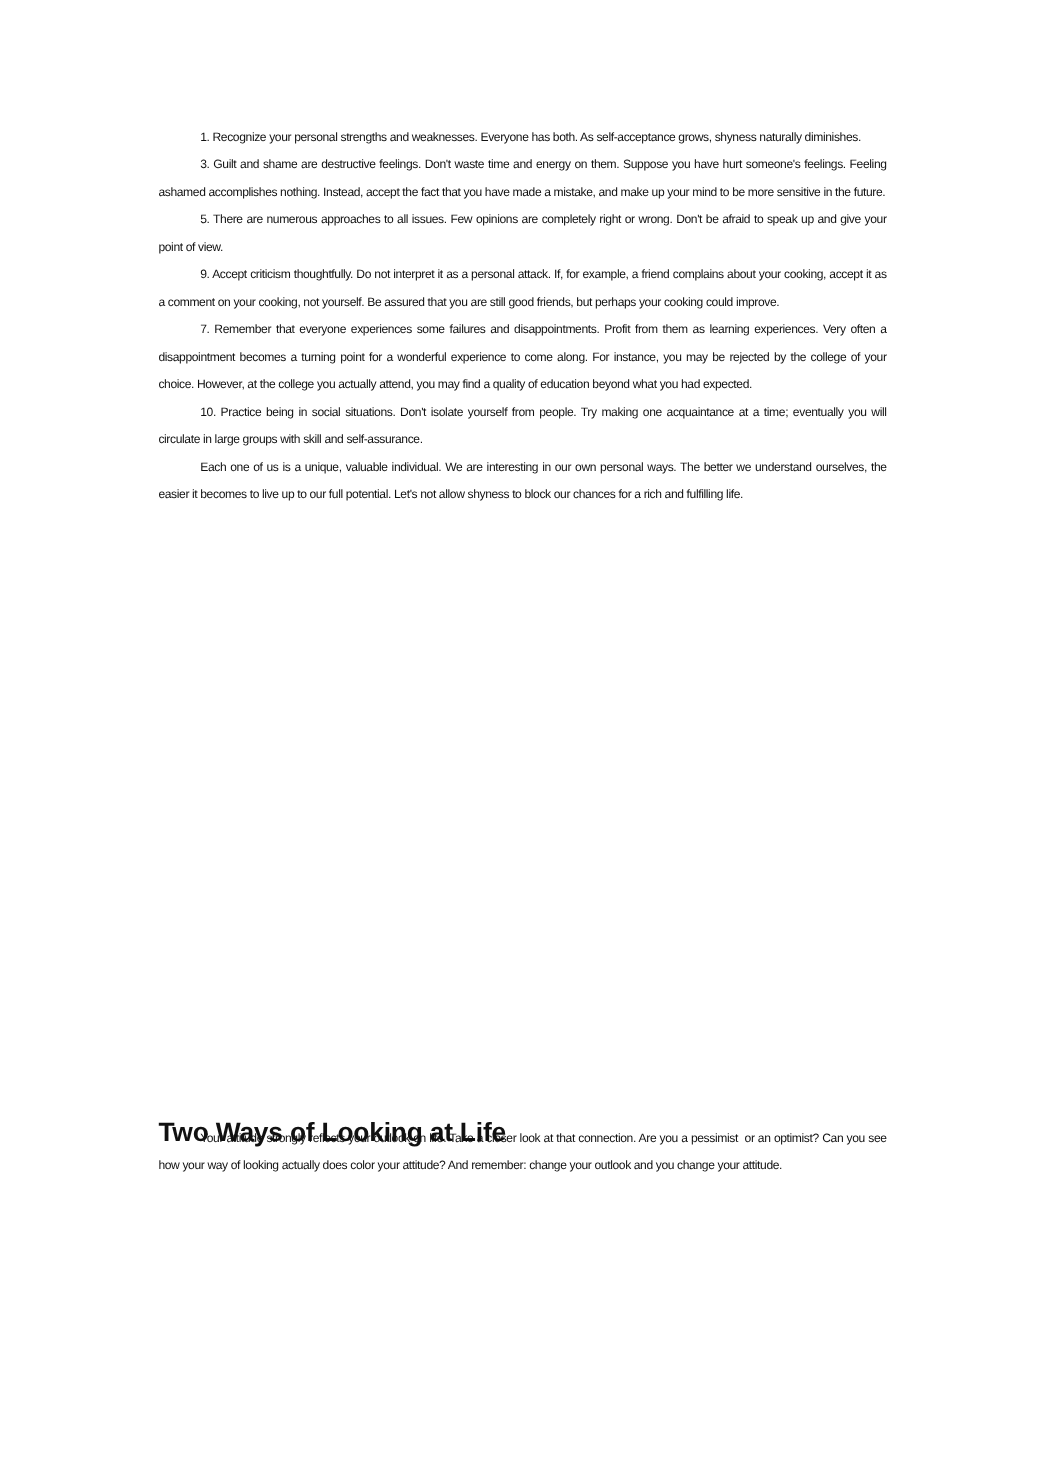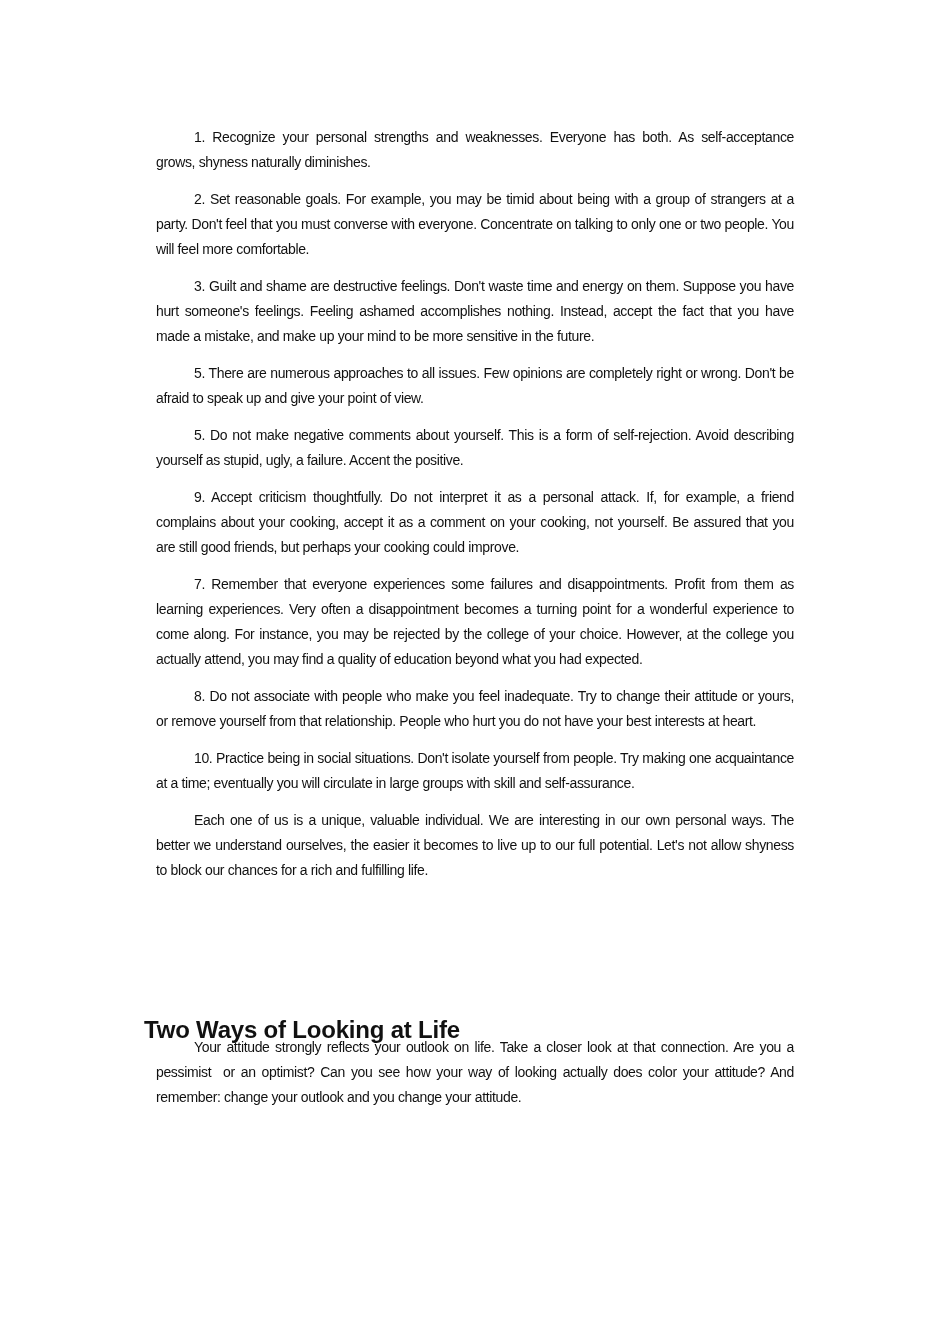--- a/index.html
+++ b/index.html
@@ -1,42 +1,39 @@
 <!DOCTYPE html>
 <html><head>
 <meta charset="utf-8">
 <style>
   html, body { margin:0; padding:0; background:#ffffff; }
   body { width:950px; height:1344px; position:relative; overflow:hidden; }
   .page { position:absolute; left:144px; top:113px; width:662px; color:#111; }
   .para {
     font-family: "Liberation Sans Narrow", "Liberation Sans", sans-serif;
-    font-size: 14px; line-height: 25px; text-align: justify;
-    text-indent: 38px; margin:12px; letter-spacing:-0.35px;
+    font-size: 11px; line-height: 25px; text-align: justify;
+    text-indent: 38px; margin:0; letter-spacing:-0.35px;
     transform-origin: left top;
   }
   .heading {
     font-family: "Liberation Sans", sans-serif; font-weight:bold;
     font-size: 24px; margin:0; position:absolute; left:0; top:903px;
     letter-spacing:-0.2px;
   }
   .section2 { position:absolute; left:0; top:910px; width:662px; }
 </style>
 </head>
 <body>
 
 <div class="page">
   <p class="para">1. Recognize your personal strengths and weaknesses. Everyone has both. As self-acceptance grows, shyness naturally diminishes.</p>
-  <p class="para">2. Set reasonable goals. For example, you may be timid about being with a group of strangers at a party. Don't feel that you must converse with everyone. Concentrate on talking to only one or two people. You will feel more comfortable.</p>
   <p class="para">3. Guilt and shame are destructive feelings. Don't waste time and energy on them. Suppose you have hurt someone's feelings. Feeling ashamed accomplishes nothing. Instead, accept the fact that you have made a mistake, and make up your mind to be more sensitive in the future.</p>
   <p class="para">5. There are numerous approaches to all issues. Few opinions are completely right or wrong. Don't be afraid to speak up and give your point of view.</p>
-  <p class="para">5. Do not make negative comments about yourself. This is a form of self-rejection. Avoid describing yourself as stupid, ugly, a failure. Accent the positive.</p>
   <p class="para">9. Accept criticism thoughtfully. Do not interpret it as a personal attack. If, for example, a friend complains about your cooking, accept it as a comment on your cooking, not yourself. Be assured that you are still good friends, but perhaps your cooking could improve.</p>
   <p class="para">7. Remember that everyone experiences some failures and disappointments. Profit from them as learning experiences. Very often a disappointment becomes a turning point for a wonderful experience to come along. For instance, you may be rejected by the college of your choice. However, at the college you actually attend, you may find a quality of education beyond what you had expected.</p>
-  <p class="para">8. Do not associate with people who make you feel inadequate. Try to change their attitude or yours, or remove yourself from that relationship. People who hurt you do not have your best interests at heart.</p>
   <p class="para">10. Practice being in social situations. Don't isolate yourself from people. Try making one acquaintance at a time; eventually you will circulate in large groups with skill and self-assurance.</p>
   <p class="para">Each one of us is a unique, valuable individual. We are interesting in our own personal ways. The better we understand ourselves, the easier it becomes to live up to our full potential. Let's not allow shyness to block our chances for a rich and fulfilling life.</p>
 
   <h2 class="heading">Two Ways of Looking at Life</h2>
   <div class="section2">
     <p class="para" style="white-space:pre-wrap">Your attitude strongly reflects your outlook on life. Take a closer look at that connection. Are you a pessimist  or an optimist? Can you see how your way of looking actually does color your attitude? And remember: change your outlook and you change your attitude.</p>
   </div>
 </div>
 
 </body></html>

